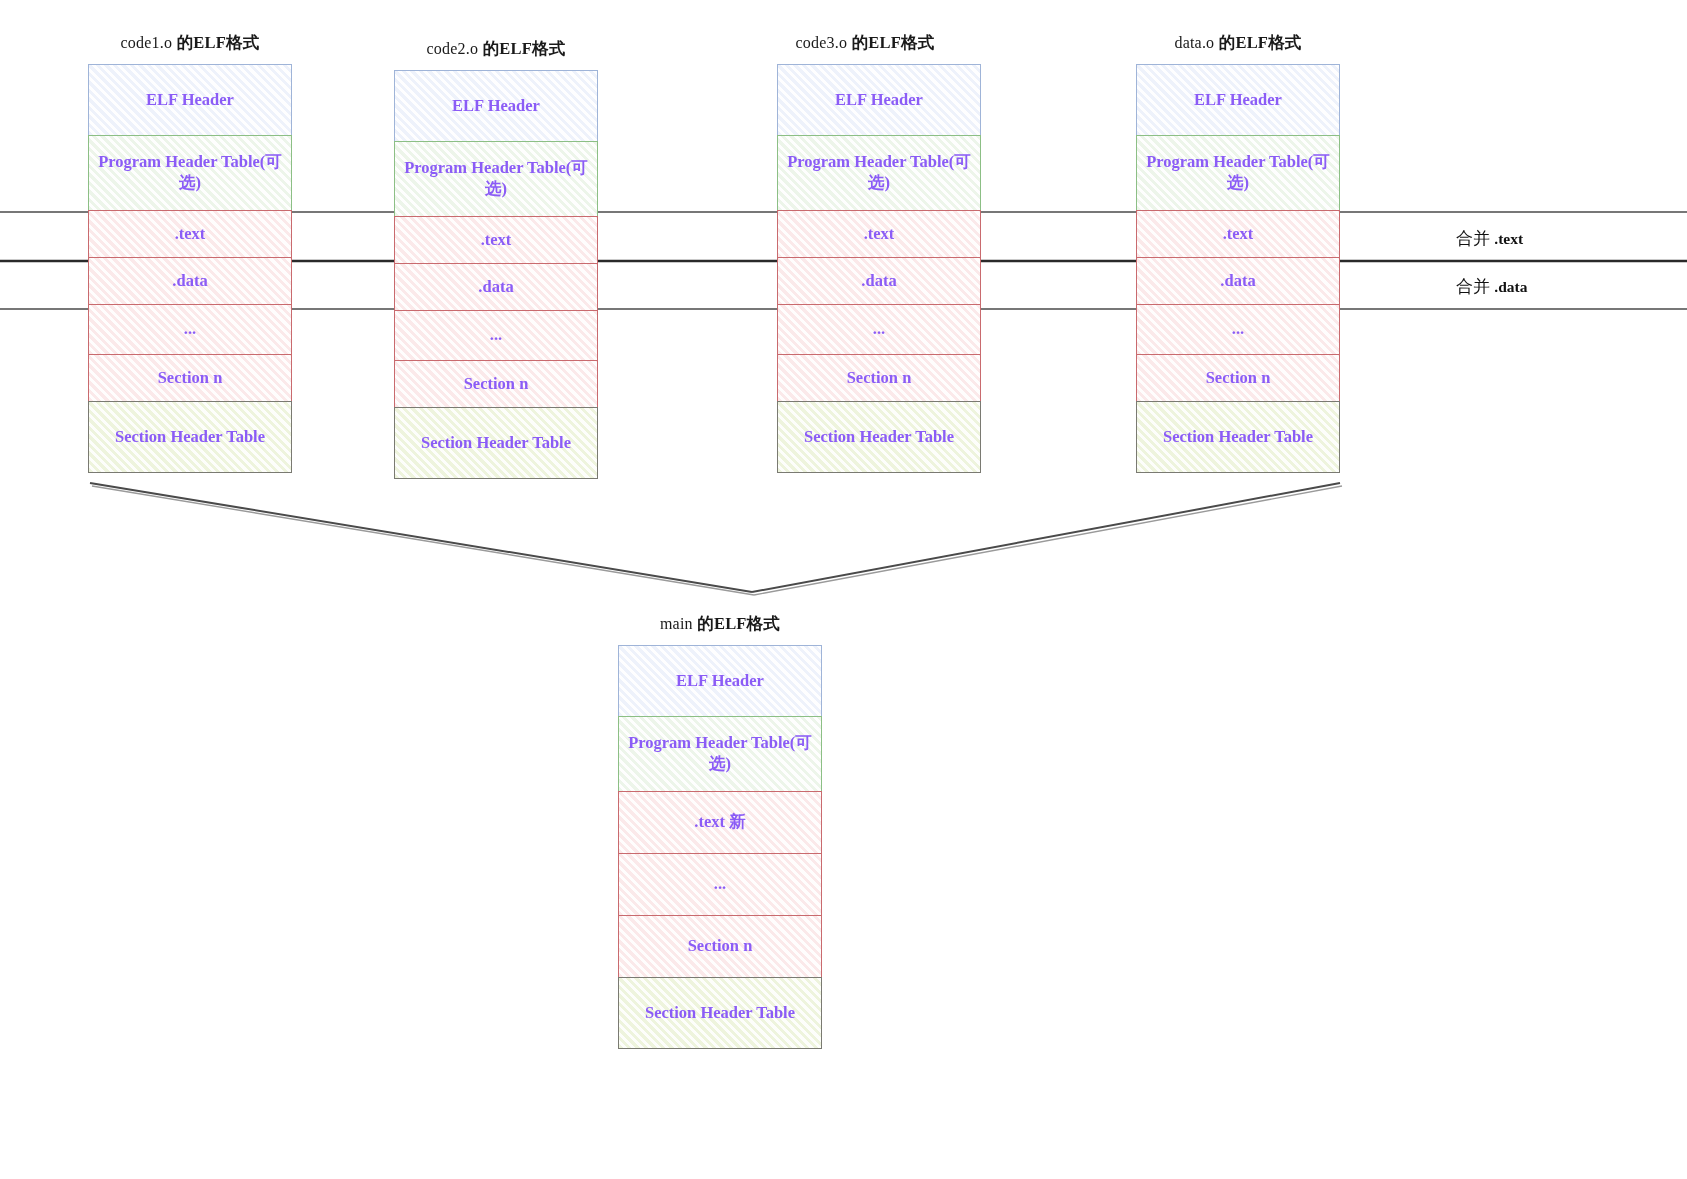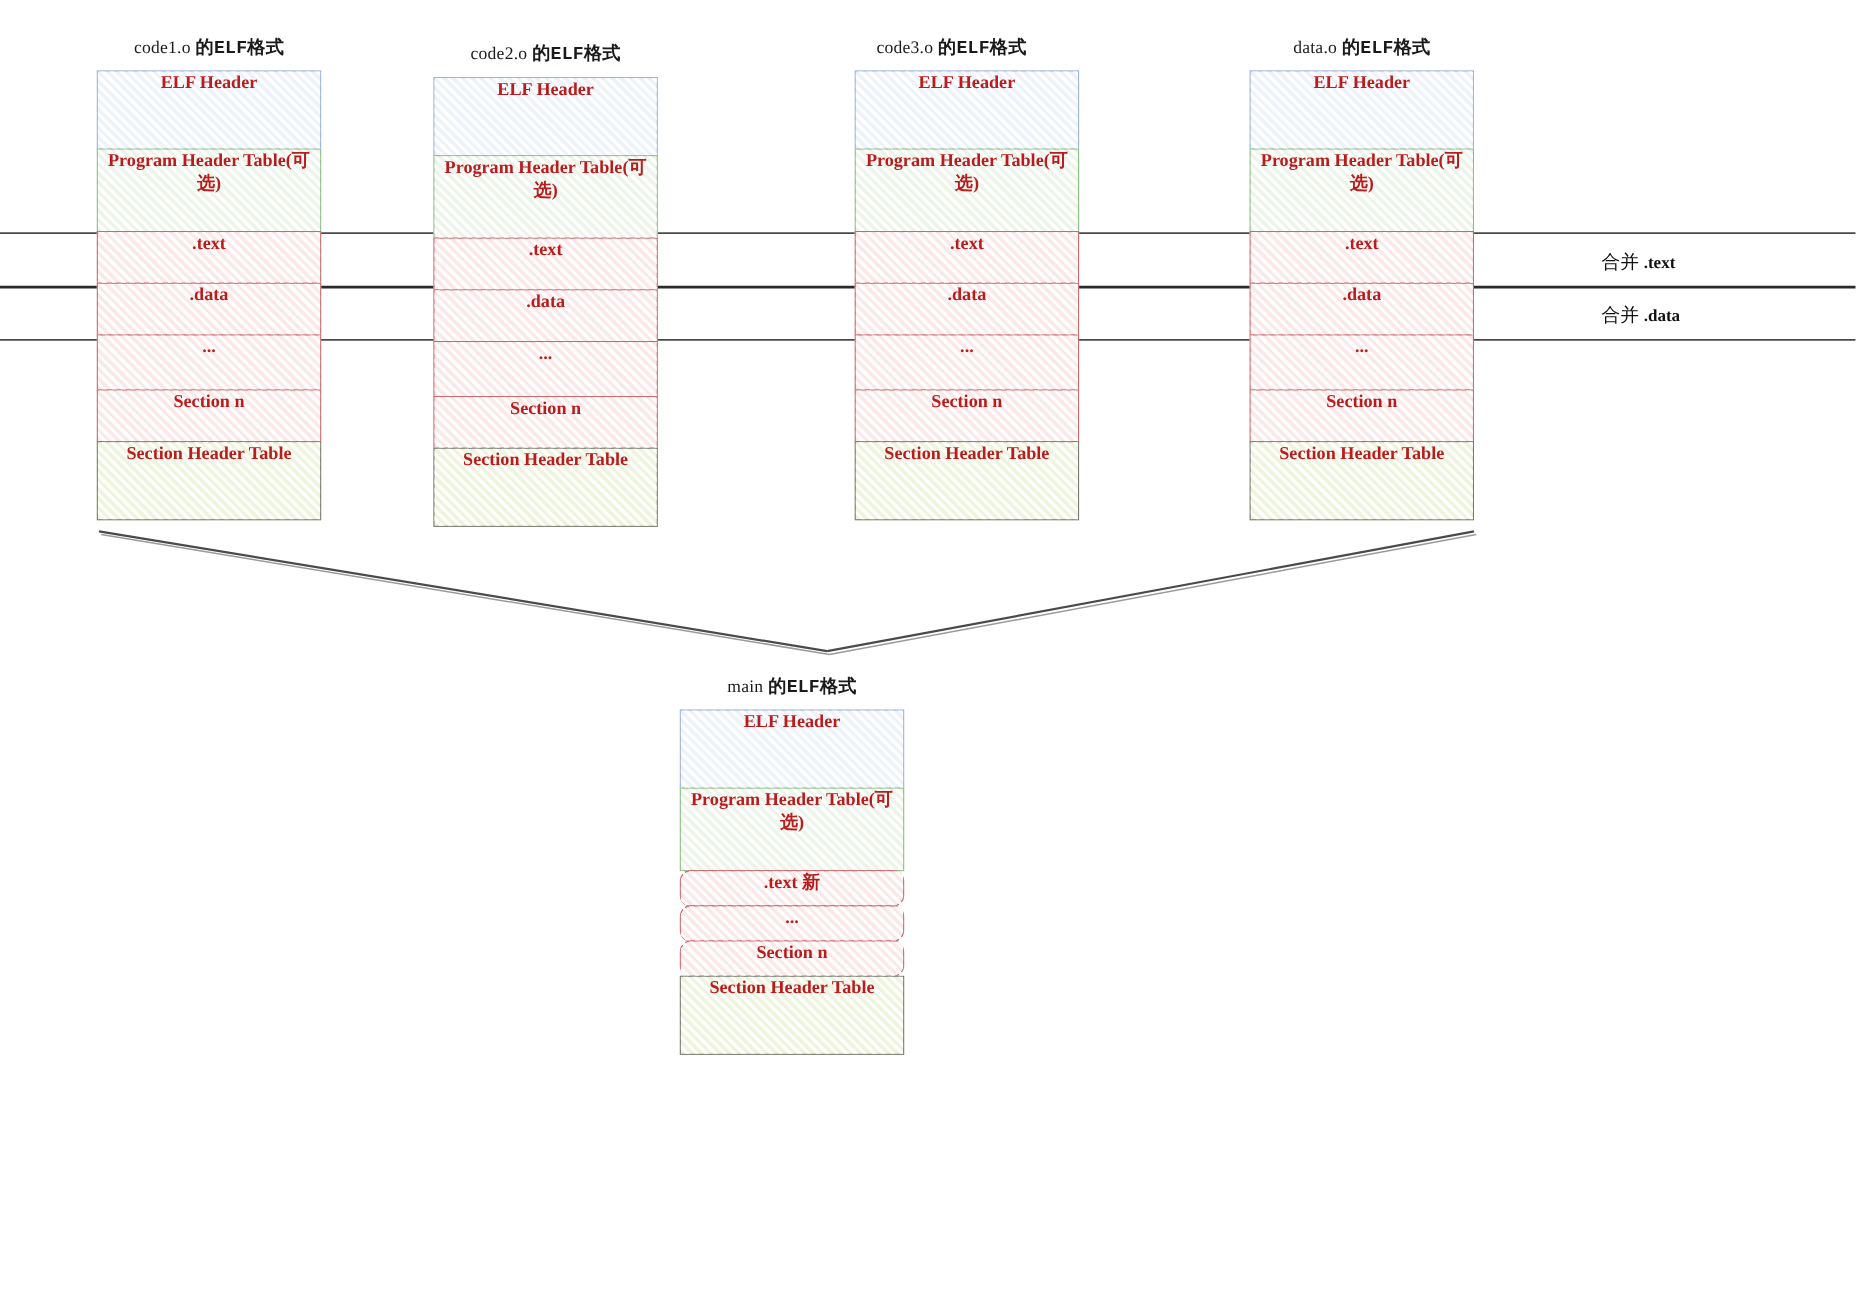--- a/index.html
+++ b/index.html
@@ -40,40 +40,41 @@
     position: absolute;
     top: -32px;
     left: 50%;
     transform: translateX(-50%);
     white-space: nowrap;
     font-size: 17px;
     color: #1a1a1a;
     letter-spacing: .2px;
   }
   .col-title .cn {
-    font-family: Liberation Mono, monospace;
+    font-family: Liberation Serif, serif;
     font-weight: bold;
     font-size: 16.5px;
   }
   .col-title .en {
     font-family: "Liberation Serif", serif;
     font-weight: normal;
     font-size: 16px;
   }
 
   
   .blk {
     position: relative;
     box-sizing: border-box;
     display: flex;
+    align-items: center;
     justify-content: center;
     text-align: center;
     font-weight: bold;
     font-size: 16.5px;
-    color: #b91c1c;
+    color: #8b5cf6;
     line-height: 1.25;
     border-style: solid;
     border-width: 1.4px;
     margin-bottom: -1px;
   }
   .blk .lbl { position: relative; z-index: 2; }
   .blk .lbl .cn {
     font-family: "DejaVu Sans", sans-serif;
     font-weight: bold;
   }
@@ -152,21 +153,21 @@
     font-size: 17px;
   }
   .merge-label .en {
     font-family: "Liberation Serif", serif;
     font-weight: bold;
     font-size: 15.5px;
   }
 
   
   .column.result { width: 204px; }
-  .column.result .blk.sec { height: 33px; border-radius: 10px; }
+  .column.result .blk.sec { height: 63px; }
 </style>
 </head>
 <body>
 
 <div class="canvas">
 
   <svg class="lines" viewBox="0 0 1687 1179" preserveAspectRatio="none">
 
     <line x1="0" y1="212" x2="1687" y2="212" stroke="#4a4a4a" stroke-width="1.6"></line>
     <line x1="0" y1="261" x2="1687" y2="261" stroke="#2a2a2a" stroke-width="2.6"></line>

